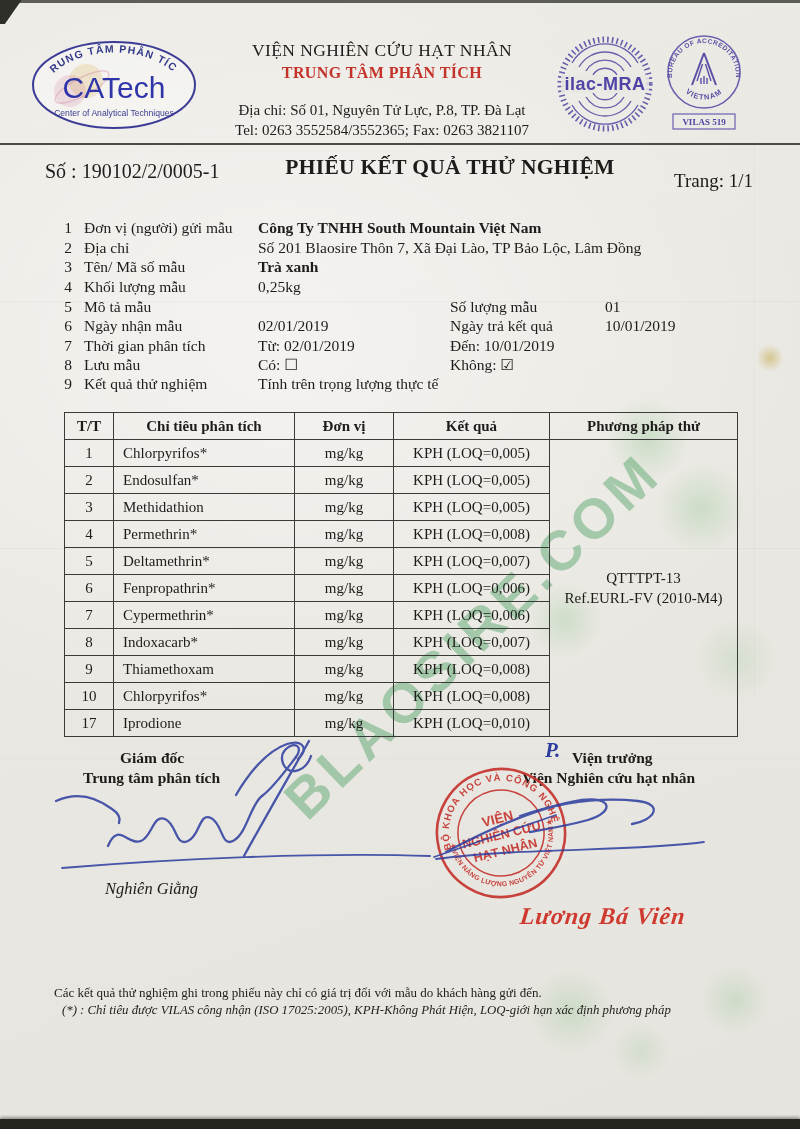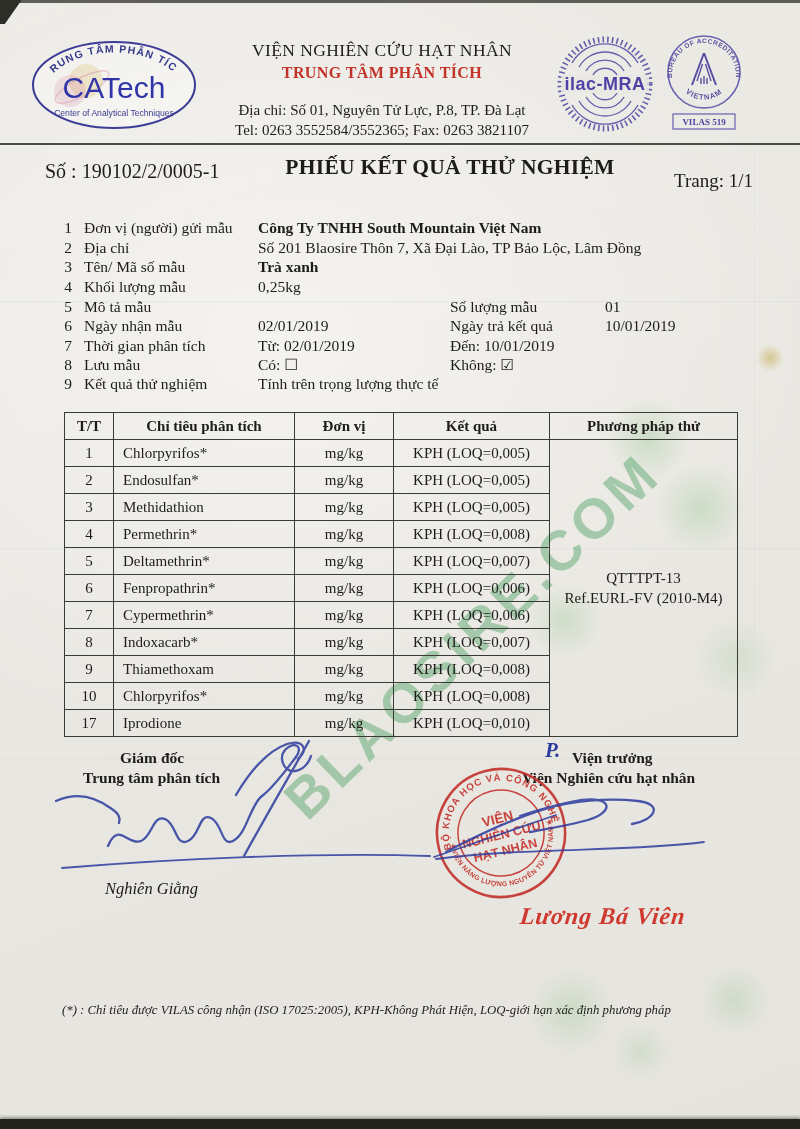--- a/index.html
+++ b/index.html
@@ -342,15 +342,16 @@
       <path d="M309,741 C291,773 266,816 244,856"></path>
       <path d="M62,868 C170,859 320,852 430,856" stroke-width="1.8"></path>
 
       <path d="M446,852 C495,826 543,806 582,800 C612,796 615,812 588,820 C566,826 547,829 530,832"></path>
       <path d="M520,816 C558,803 600,797 638,801 C664,804 655,820 632,824"></path>
       <path d="M436,859 C530,847 630,852 704,842" stroke-width="1.8"></path>
       <path d="M434,857 C470,845 520,827 556,815" stroke-width="1.8"></path>
     </g>
   </svg>
 
+  <div class="foot" style="top:985px;font-size:13px">Các kết quả thử  nghiệm ghi trong phiếu này chỉ có giá trị đối với  mẫu do khách hàng gửi đến.</div>
   <div class="foot it" style="top:1003px">(*) : Chỉ tiêu được VILAS  công nhận (ISO 17025:2005), KPH-Không Phát Hiện, LOQ-giới hạn xác định phương pháp</div>
 
 </div>
 
 </body></html>

